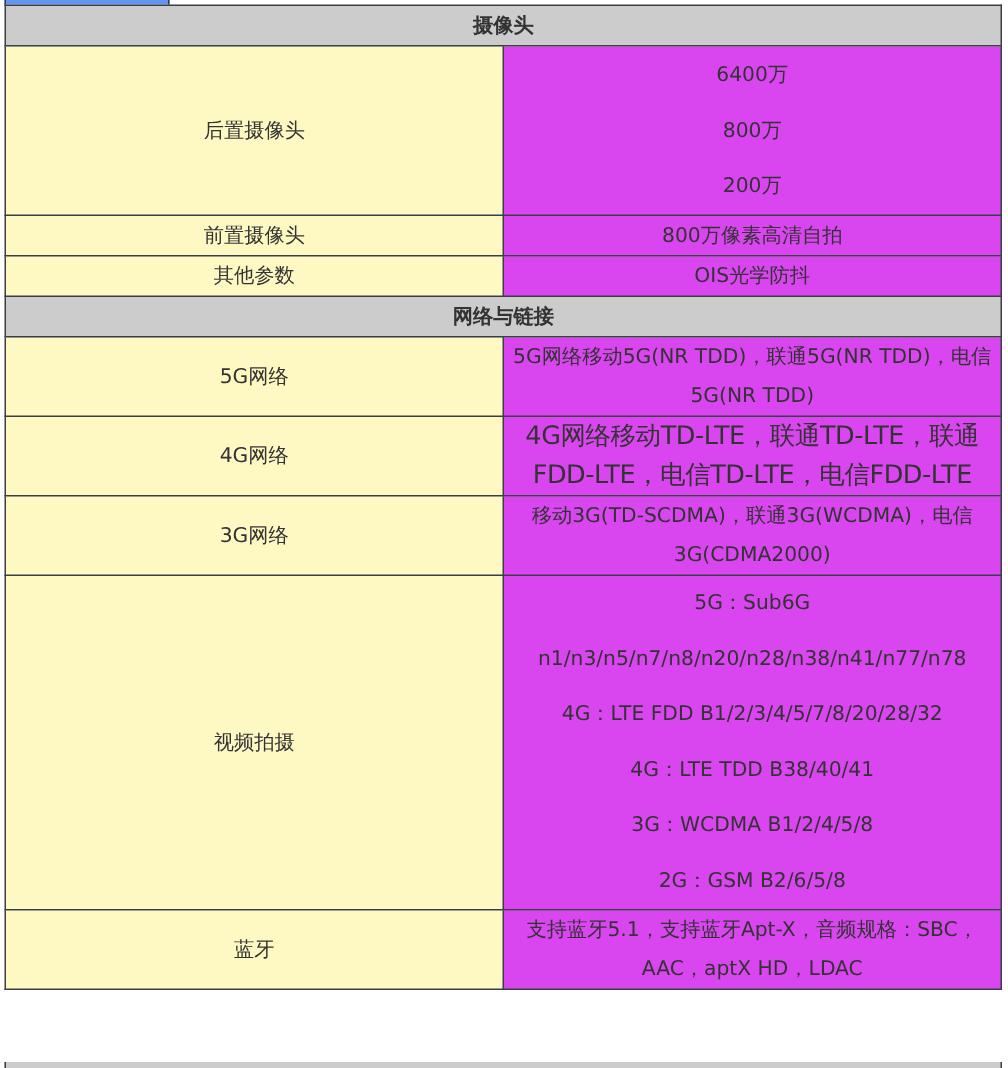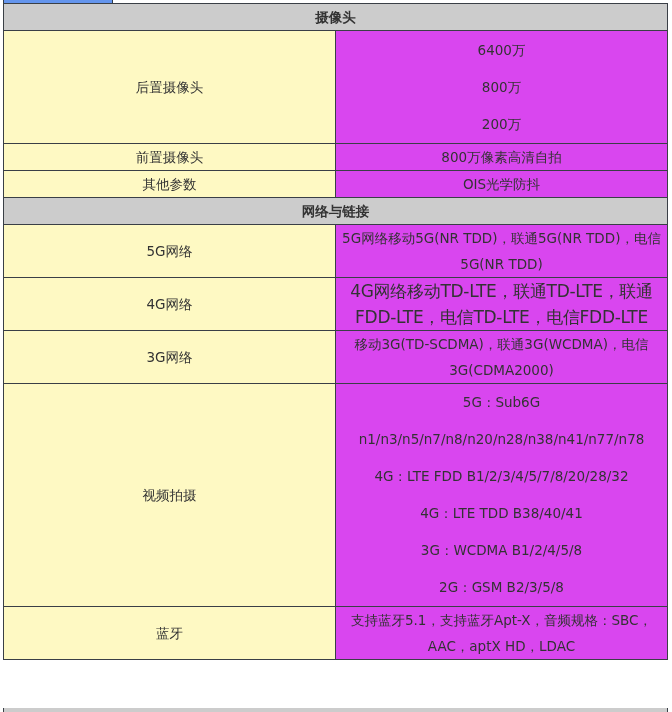--- a/index.html
+++ b/index.html
@@ -60,21 +60,21 @@
       <td class="label">3G网络</td>
       <td class="value">移动3G(TD-SCDMA)，联通3G(WCDMA)，电信3G(CDMA2000)</td>
     </tr>
     <tr>
       <td class="label" style="height:186px">视频拍摄</td>
       <td class="value multi">
         <div>5G：Sub6G n1/n3/n5/n7/n8/n20/n28/n38/n41/n77/n78</div>
         <div>4G：LTE FDD B1/2/3/4/5/7/8/20/28/32</div>
         <div>4G：LTE TDD B38/40/41</div>
         <div>3G：WCDMA B1/2/4/5/8</div>
-        <div>2G：GSM B2/3/5/8</div>
+        <div>2G：GSM B2/6/5/8</div>
       </td>
     </tr>
     <tr>
       <td class="label">蓝牙</td>
       <td class="value">支持蓝牙5.1，支持蓝牙Apt-X，音频规格：SBC，AAC，aptX HD，LDAC</td>
     </tr>
 
   </tbody>
 </table>
 

